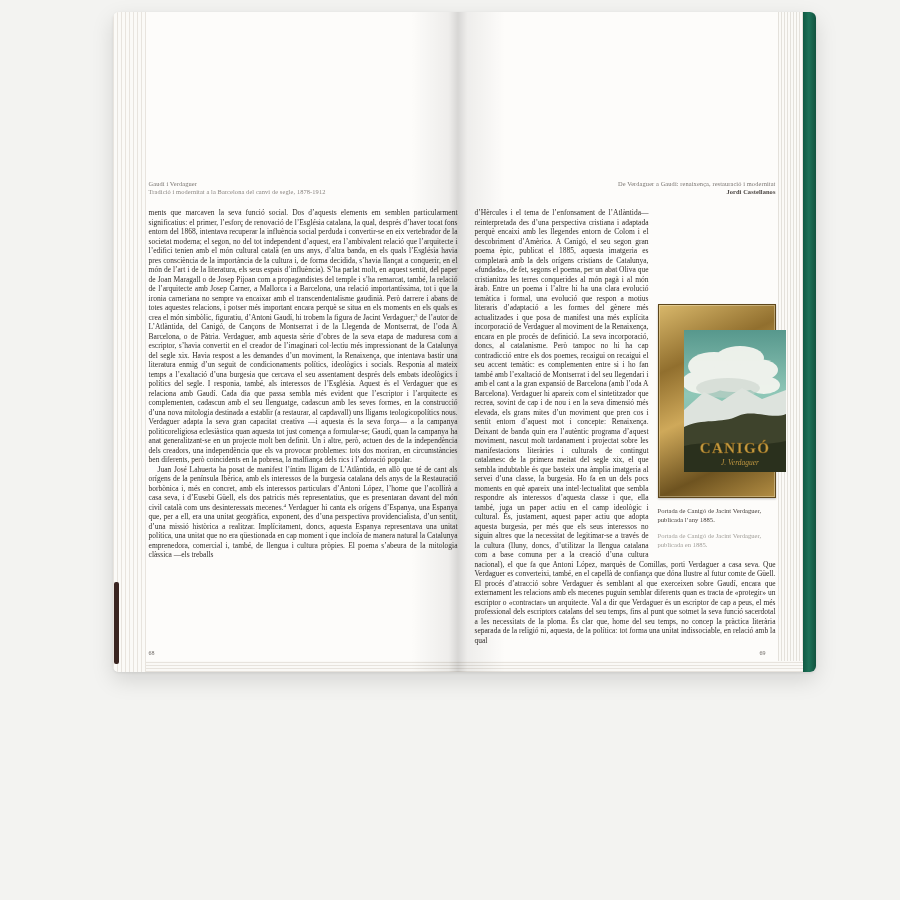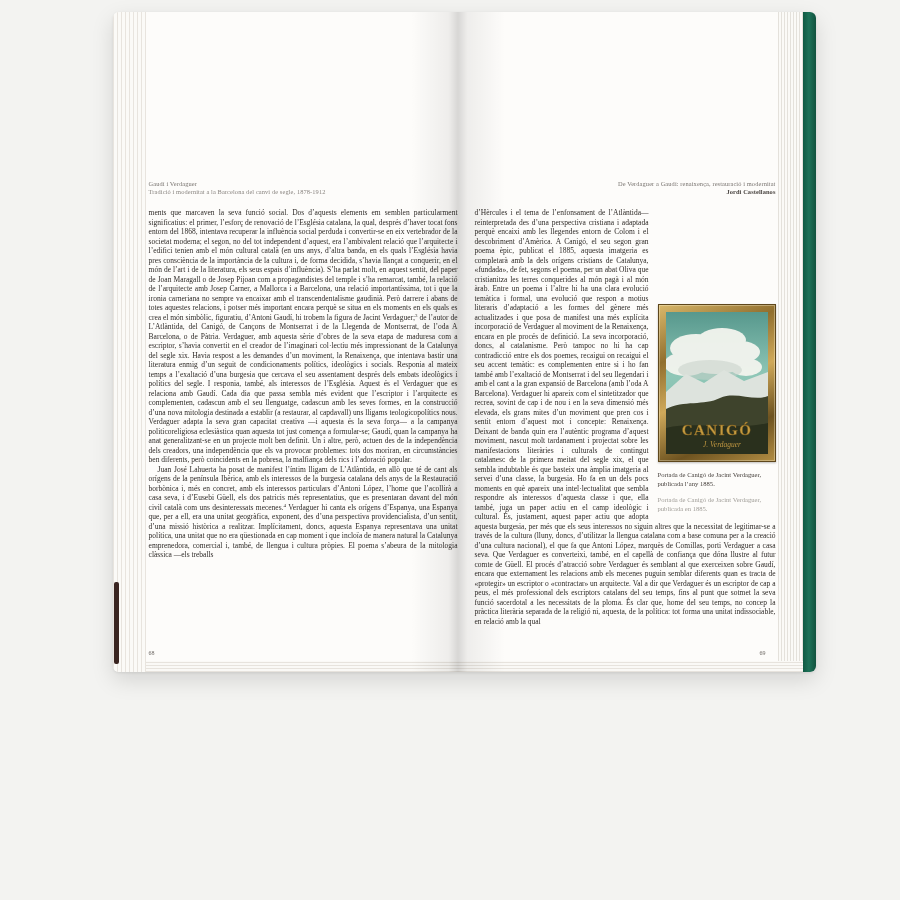--- a/index.html
+++ b/index.html
@@ -43,21 +43,21 @@
   .body-text p{margin:0;}
   .body-text p.indent{text-indent:9px;}
   sup{font-size:5px;line-height:0;}
 
   .pagenum{position:absolute;bottom:16px;font-size:6px;color:#6f6a66;}
   .pagenum-left{left:3px;}
   .pagenum-right{right:12px;}
 
   
   .fig{float:right;width:118px;margin:96px 0 4px 9px;}
-  .frame{padding:7px;border:1px solid #5e471c;box-sizing:border-box;width:118px;
+  .frame{padding:25px;border:1px solid #5e471c;box-sizing:border-box;width:118px;
       background:linear-gradient(155deg,#d9b86b 0%,#916f2e 28%,#cfa95a 52%,
                  #6e5320 78%,#b28d43 100%);
       box-shadow:inset 0 0 0 1px rgba(255,248,220,.35), 0 1px 2px rgba(0,0,0,.25);}
   .frame svg{display:block;width:102px;height:142px;}
   .figcap{margin-top:9px;font-size:6.6px;line-height:8.6px;text-align:left;}
   .cap-ca{color:#49433f;}
   .cap-es{color:#a3a09b;margin-top:8px;}
 </style>
 </head>
 <body>

